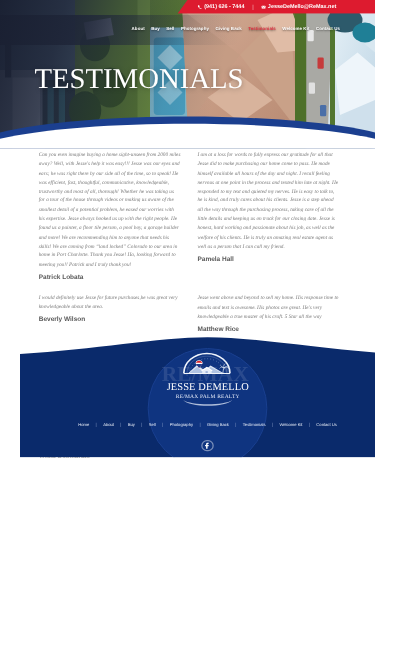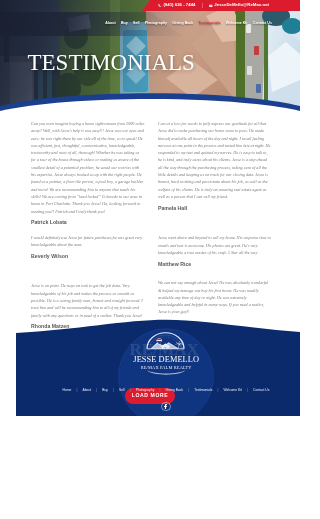--- a/index.html
+++ b/index.html
@@ -1,18 +1,18 @@
 <!DOCTYPE html>
 <html><head>
 <meta charset="utf-8">
 <style>
   *{box-sizing:border-box;margin:0;padding:0;}
   html,body{width:300px;height:519px;}
   body{overflow:hidden;background:#fff;font-family:"Liberation Sans",sans-serif;}
-  .page{position:relative;width:300px;height:416px;overflow:hidden;background:#fff;}
+  .page{position:relative;width:300px;height:366px;overflow:hidden;background:#fff;}
 
   
   .hero{position:absolute;top:0;left:0;width:300px;height:119px;overflow:hidden;background:#53617a;}
   .hero-art{position:absolute;top:0;left:0;width:300px;height:119px;display:block;}
   .hero-shade{position:absolute;left:0;top:0;width:300px;height:119px;background:linear-gradient(104deg,rgba(24,30,48,.95) 0%,rgba(30,37,57,.82) 16%,rgba(36,44,66,.42) 31%,rgba(40,48,70,.10) 46%,rgba(40,48,70,0) 58%);}
   .hero-title{position:absolute;left:27.5px;top:54.5px;font-family:"Liberation Serif",serif;font-size:23px;letter-spacing:0;color:#fff;font-weight:400;line-height:15.5px;text-shadow:0 1px 4px rgba(0,0,0,.35);}
   .curve{position:absolute;left:0;bottom:-1px;width:300px;height:34px;display:block;}
 
   
   .topbar{position:absolute;top:0;left:0;width:300px;height:11px;z-index:8;}

